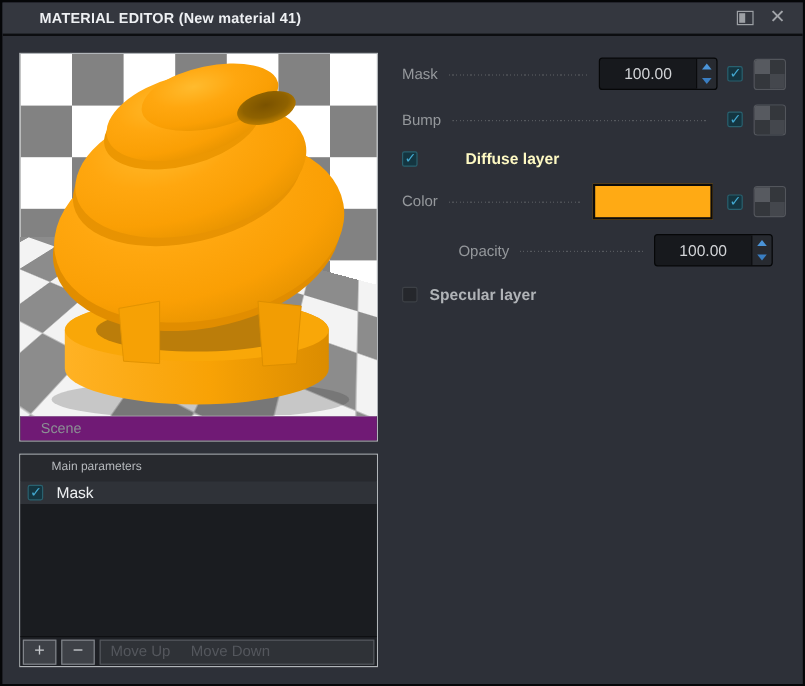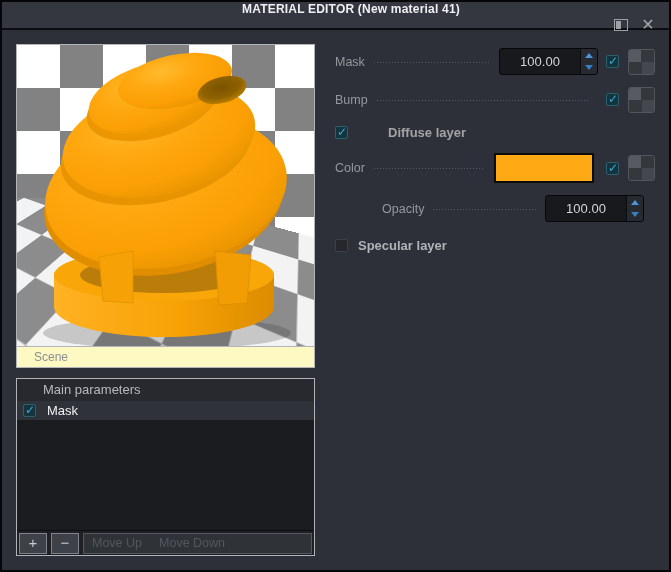--- a/index.html
+++ b/index.html
@@ -8,21 +8,21 @@
 
   .window {
     position: relative; width: 671px; height: 572px;
     background: #2d3038; border: 2px solid #050608; overflow: hidden;
   }
 
   
   .titlebar {
     position: absolute; left: 0; top: 0; right: 0; height: 28px;
     background: #34373f; border-bottom: 2px solid #0c0d10;
-    display: flex; align-items: center; flex-direction: column;
+    display: flex; align-items: center;
   }
   .titlebar-title {
     margin-left: 31px; font-size: 12px; font-weight: bold;
     color: #eef0f3; letter-spacing: .2px;
   }
   .titlebar-buttons { margin-left: auto; margin-right: 12px; display: flex; align-items: center; gap: 9px; }
   .tb-btn { width: 18px; height: 18px; display: grid; place-items: center; cursor: default; }
   .float-icon { position: relative; width: 14px; height: 12px; border: 1px solid #9da0a5; }
   .float-icon::before { content:""; position:absolute; left:1px; top:1px; bottom:1px; width:5px; background:#9da0a5; }
   .close-icon { color:#a2a5aa; font-size:16px; line-height:16px; font-weight:400; }
@@ -41,32 +41,32 @@
   .floor-clip { position: absolute; left: 0; right: 0; top: 153px; bottom: 0; overflow: hidden; }
   .checker-floor {
     position: absolute; left: 50%; top: 0; width: 1000px; height: 480px;
     margin-left: -500px; transform-origin: 50% 0;
     transform: perspective(235px) rotateX(57deg) rotateZ(26deg);
     background: repeating-conic-gradient(#8c8c8c 0% 25%, #f3f3f3 0% 50%);
     background-size: 62px 62px;
   }
   .object-svg { position: absolute; inset: 0; }
   .scene-caption {
-    height: 21px; border-top: 1px solid #b1b5b9; background: #fef9c3;
+    height: 21px; border-top: 1px solid #b1b5b9; background: #701a75;
     color: #8b8f94; font-size: 12px; line-height: 20px; padding-left: 17px;
   }
 
   
   .layers-panel {
     position: absolute; left: 14px; top: 376px; width: 299px; height: 178px;
     border: 1px solid #b1b5b9; background: #1a1c20; display: flex; flex-direction: column;
   }
   .layers-header {
     height: 22px; flex: none; background: #27292e; color: #b6b9bd;
-    font-size: 13px; line-height: 22px; padding-left: 26px;
+    font-size: 10px; line-height: 22px; padding-left: 26px;
   }
   .layer-row {
     height: 19px; flex: none; background: #2f3238; display: flex; align-items: center;
   }
   .layer-row .checkbox { margin-left: 6px; }
   .layer-row-label { margin-left: 11px; color: #eef0f2; font-size: 13px; }
   .layers-list { flex: 1; background: #1a1c20; }
   .layers-toolbar {
     flex: none; height: 25px; background: #1e2025; border-top: 1px solid #0e0f12;
     display: flex; align-items: center; gap: 4px; padding: 0 2px;
@@ -114,21 +114,21 @@
   .checker-icon {
     width: 100%; height: 100%;
     background: conic-gradient(#34373c 0% 25%, #44474d 25% 50%, #34373c 50% 75%, #575a60 75% 100%);
   }
   .gap8 { flex:none; width:8px; } .gap9 { flex:none; width:9px; } .gap12 { flex:none; width:12px; }
 
   .color-swatch { flex: none; width: 100px; height: 30px; border: 2px solid #0b0b0c; }
 
   .layer-check-row { position: absolute; display: flex; align-items: center; }
   .layer-check-label { margin-left: 10px; font-size: 13px; font-weight: bold; }
-  .label-on  { color: #a3a3a3; padding-left: 30px; }
+  .label-on  { color: #fef9c3; padding-left: 30px; }
   .label-off { color: #b0b3b7; }
 
   .row-mask    { left: 333px; top: 46px;  width: 320px; height: 27px; }
   .row-bump    { left: 333px; top: 84px;  width: 320px; height: 27px; }
   .row-diffuse { left: 333px; top: 122px; height: 17px; }
   .row-color   { left: 333px; top: 151px; width: 320px; height: 30px; }
   .row-opacity { left: 333px; top: 193px; width: 262px; height: 27px; margin-left: 47px; }
   .row-spec    { left: 333px; top: 235px; height: 16px; }
   .row-emis    { left: 333px; top: 265px; height: 16px; }
 </style>

